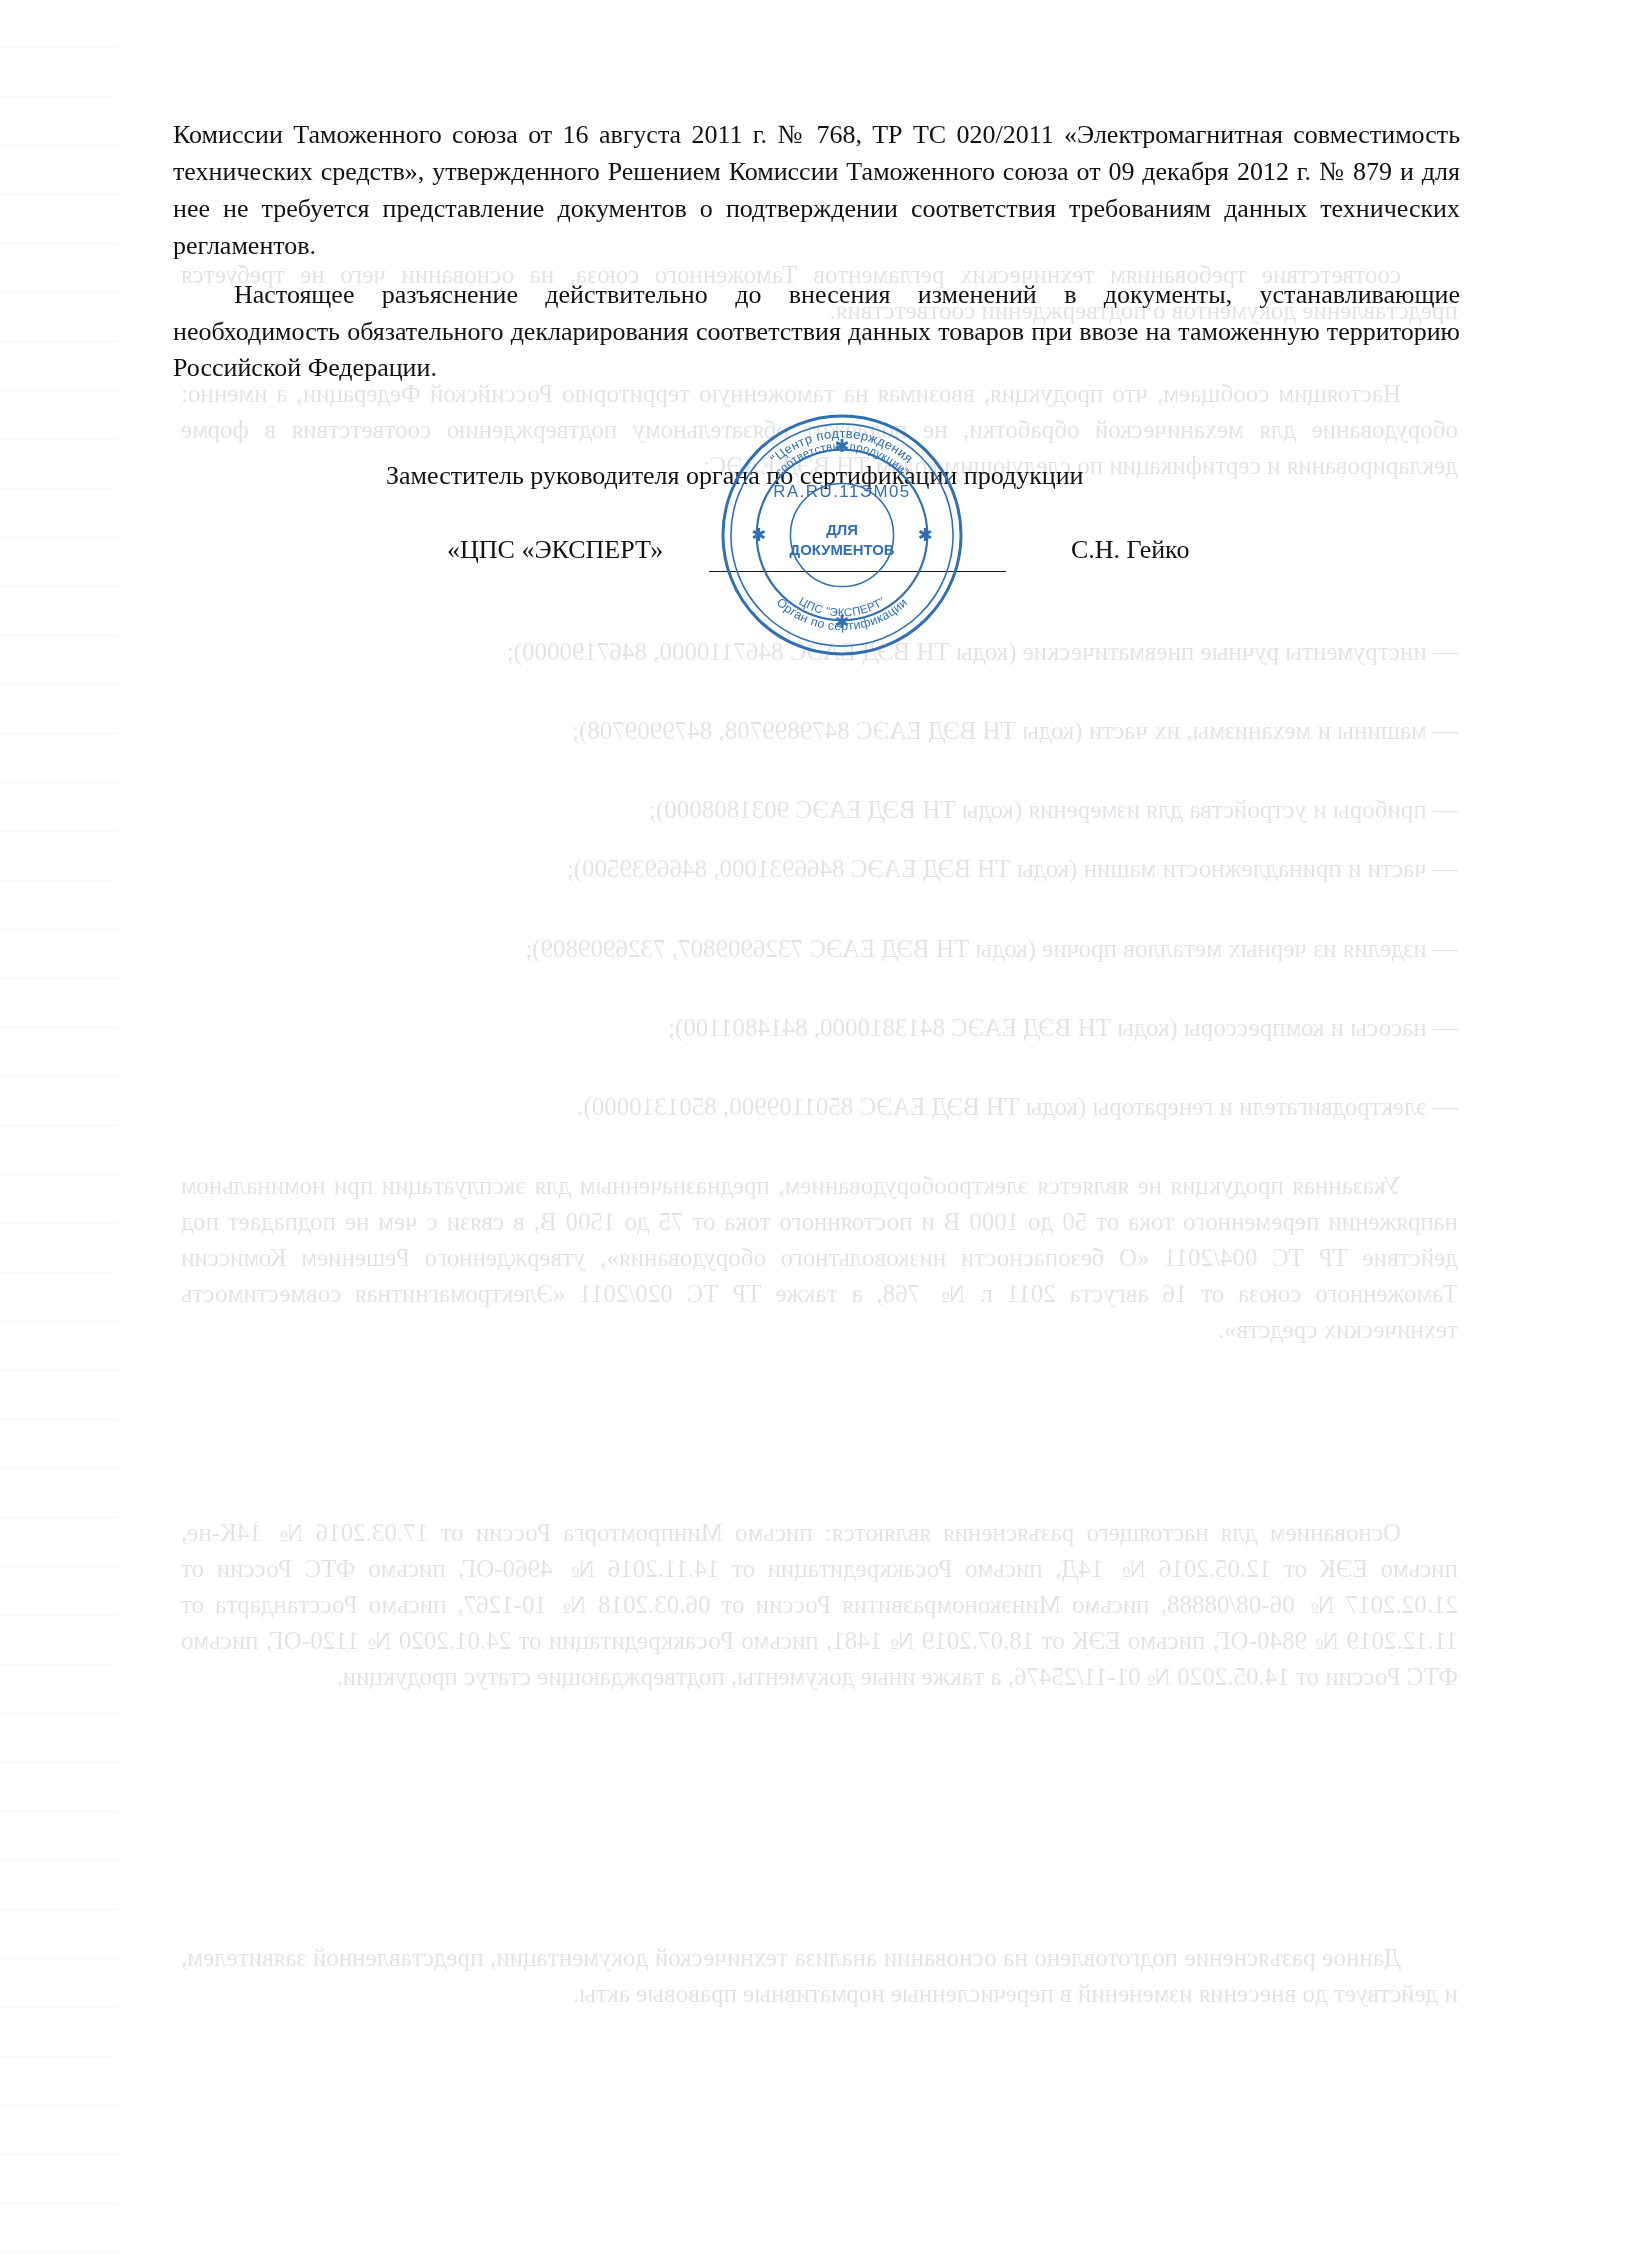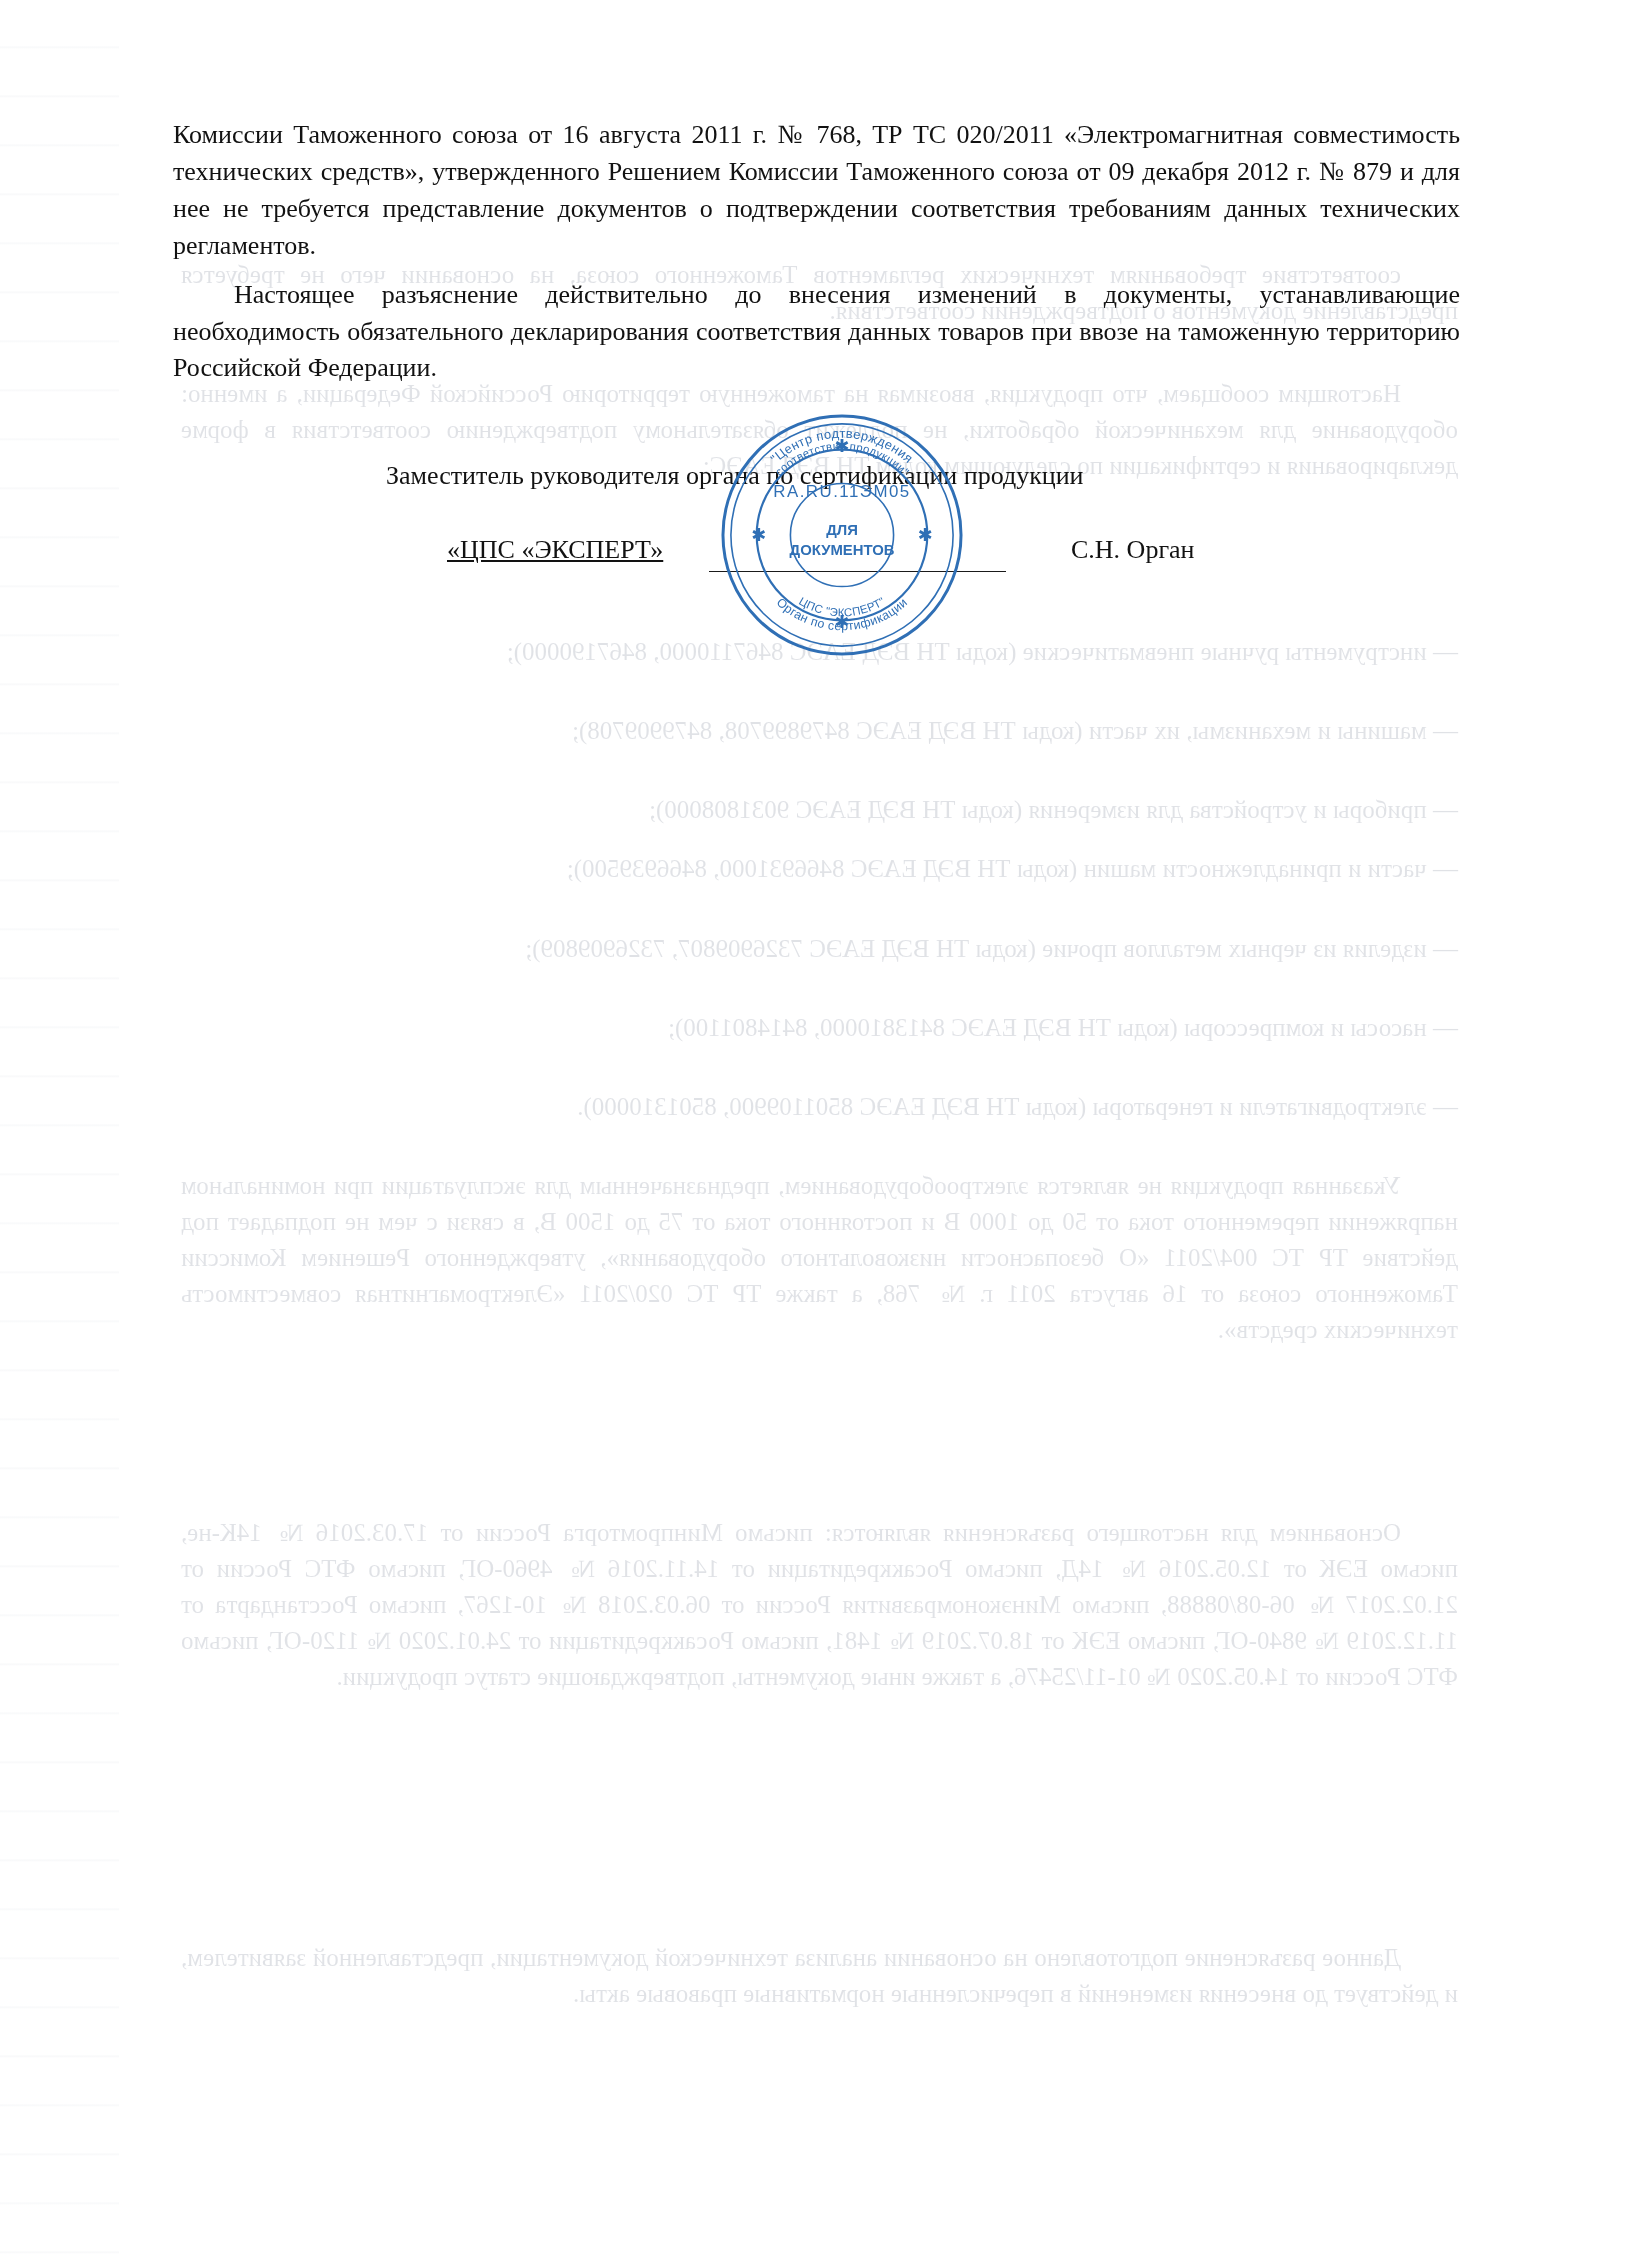--- a/index.html
+++ b/index.html
@@ -53,21 +53,20 @@
     top: 535px;
     width: 1020px;
     height: 40px;
   }
   .sig-org {
     position: absolute;
     left: 0;
     top: 0;
     font-size: 26px;
     white-space: nowrap;
-    text-decoration: underline;
   }
   .sig-line {
     position: absolute;
     left: 262px;
     top: 36px;
     width: 297px;
     border-bottom: 1.6px solid #1a1a1a;
   }
   .sig-name {
     position: absolute;
@@ -155,21 +154,21 @@
   <div class="doc-body">
     <p class="para">Комиссии Таможенного союза от 16 августа 2011 г. № 768, ТР ТС 020/2011 «Электромагнитная совместимость технических средств», утвержденного Решением Комиссии Таможенного союза от 09 декабря 2012 г. № 879 и для нее не требуется представление документов о подтверждении соответствия требованиям данных технических регламентов.</p>
     <p class="para indent">Настоящее разъяснение действительно до внесения изменений в документы, устанавливающие необходимость обязательного декларирования соответствия данных товаров при ввозе на таможенную территорию Российской Федерации.</p>
   </div>
 
   <div class="sig-title">Заместитель руководителя органа по сертификации продукции</div>
 
   <div class="sig-row">
     <span class="sig-org">«ЦПС «ЭКСПЕРТ»</span>
     <span class="sig-line"></span>
-    <span class="sig-name">С.Н. Орган</span>
+    <span class="sig-name">С.Н. Гейко</span>
   </div>
 
   <div class="stamp">
     <svg width="246" height="246" viewBox="0 0 248 248" xmlns="http://www.w3.org/2000/svg">
       <defs>
         <path id="arcTop" d="M 26,124 A 98,98 0 0 1 222,124" fill="none"></path>
         <path id="arcTop2" d="M 38,124 A 86,86 0 0 1 210,124" fill="none"></path>
         <path id="arcBottom" d="M 28,124 A 96,96 0 0 0 220,124" fill="none"></path>
         <path id="arcBottom2" d="M 42,124 A 82,82 0 0 0 206,124" fill="none"></path>
       </defs>

